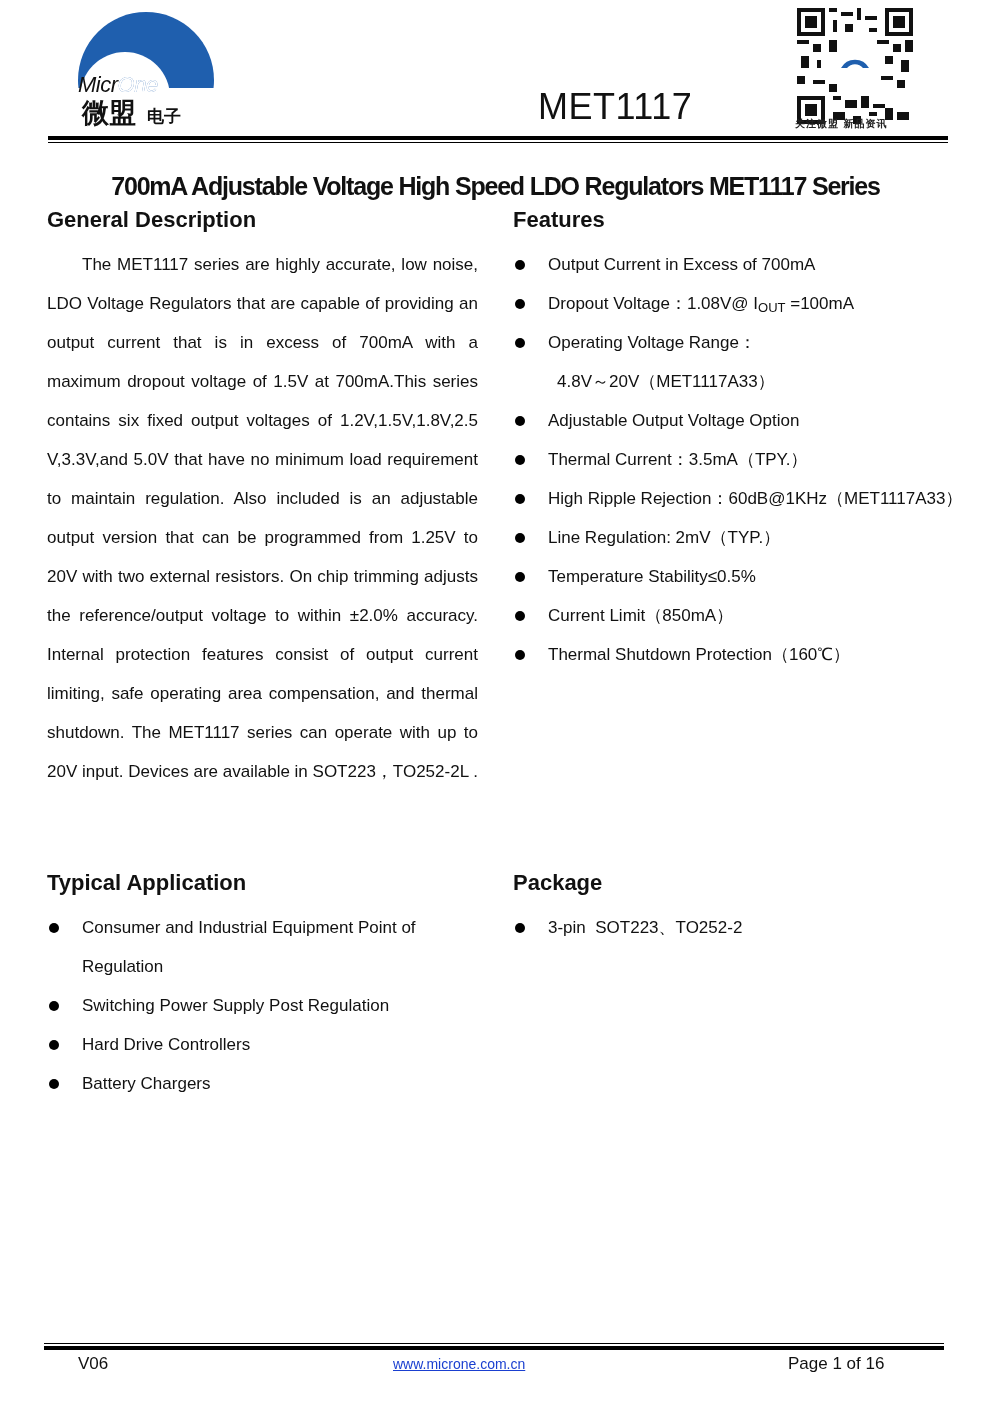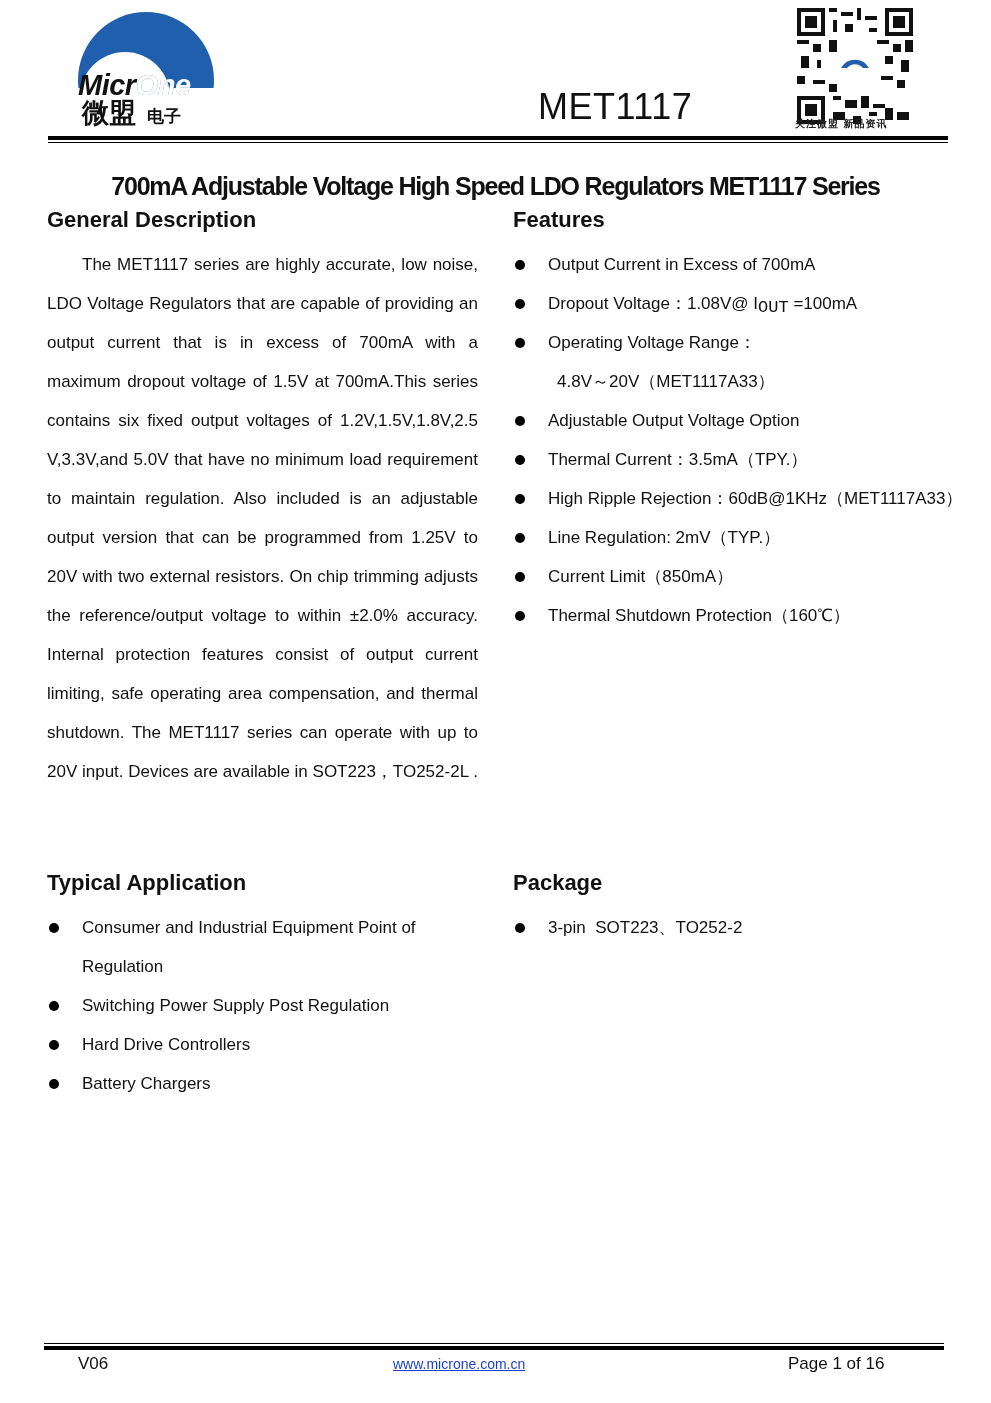--- a/index.html
+++ b/index.html
@@ -14,22 +14,22 @@
   .logo-arc {
     position: absolute; left: 0; top: 0; width: 136px; height: 136px;
     border-radius: 50%; background: #1f5fae; overflow: hidden;
     clip-path: inset(0 0 60px 0);
   }
   .logo-arc-hole {
     position: absolute; left: 2px; top: 40px; width: 90px; height: 90px;
     border-radius: 50%; background: #fff;
   }
   .logo-text {
-    position: absolute; left: 0; top: 58px; font-weight: bold; font-style: italic;
-    font-size: 29px; letter-spacing: -0.5px; line-height: 30px;
+    position: absolute; left: 0; top: 58px; font-weight: normal; font-style: italic;
+    font-size: 22px; letter-spacing: -0.5px; line-height: 30px;
   }
   .logo-text .micr { color: #111; }
   .logo-text .one { color: #fff; -webkit-text-stroke: 0; text-shadow: 0 0 0 #1f5fae; }
   .logo-cn {
     position: absolute; left: 4px; top: 86px; font-weight: bold; font-size: 27px;
     line-height: 30px; color: #111; font-family: "DejaVu Sans", sans-serif;
   }
   .logo-cn small { font-size: 17px; margin-left: 11px; }
 
   .doc-id {
@@ -62,21 +62,21 @@
 
   ul.blist { position: absolute; margin: 0; padding: 0; list-style: none; }
   ul.blist li {
     position: relative; font-size: 17px; line-height: 39px; padding-left: 35px; color: #111;
   }
   ul.blist li .bullet {
     position: absolute; left: 2px; top: 15px; width: 10px; height: 10px;
     border-radius: 50%; background: #000;
   }
   ul.blist li.cont { padding-left: 44px; }
-  sub { font-size: 17px; vertical-align: -3px; line-height: 0; font-family: Liberation Mono, monospace; }
+  sub { font-size: 13px; vertical-align: -3px; line-height: 0; }
 
   .footer-rule-thick { left: 44px; width: 900px; height: 4px; background: #000; top: 1346px; }
   .footer-rule-thin { left: 44px; width: 900px; height: 1px; background: #000; top: 1343px; }
   .footer-left { left: 78px; top: 1354px; font-size: 17px; }
   .footer-mid { left: 393px; top: 1356px; font-size: 14px; color: #1a3fd0; text-decoration: underline; text-align: right; }
   .footer-right { left: 788px; top: 1354px; font-size: 17px; }
 </style>
 </head>
 <body>
 
@@ -154,20 +154,21 @@
 <h2 style="left:513px; top:207px;">Features</h2>
 <ul class="blist" style="left:513px; top:245px; width:460px;">
   <li><span class="bullet"></span><span>Output Current in Excess of 700mA</span></li>
   <li><span class="bullet"></span><span>Dropout Voltage：1.08V@ I</span><sub>OUT</sub><span> =100mA</span></li>
   <li><span class="bullet"></span><span>Operating Voltage Range：</span></li>
   <li class="cont"><span>4.8V～20V（MET1117A33）</span></li>
   <li><span class="bullet"></span><span>Adjustable Output Voltage Option</span></li>
   <li><span class="bullet"></span><span>Thermal Current：3.5mA（TPY.）</span></li>
   <li><span class="bullet"></span><span>High Ripple Rejection：60dB@1KHz（MET1117A33）</span></li>
   <li><span class="bullet"></span><span>Line Regulation: 2mV（TYP.）</span></li>
+  <li><span class="bullet"></span><span>Temperature Stability≤0.5%</span></li>
   <li><span class="bullet"></span><span>Current Limit（850mA）</span></li>
   <li><span class="bullet"></span><span>Thermal Shutdown Protection（160℃）</span></li>
 </ul>
 
 <h2 style="left:47px; top:870px;">Typical Application</h2>
 <ul class="blist" style="left:47px; top:908px; width:440px;">
   <li><span class="bullet"></span><span>Consumer and Industrial Equipment Point of</span></li>
   <li><span>Regulation</span></li>
   <li><span class="bullet"></span><span>Switching Power Supply Post Regulation</span></li>
   <li><span class="bullet"></span><span>Hard Drive Controllers</span></li>

